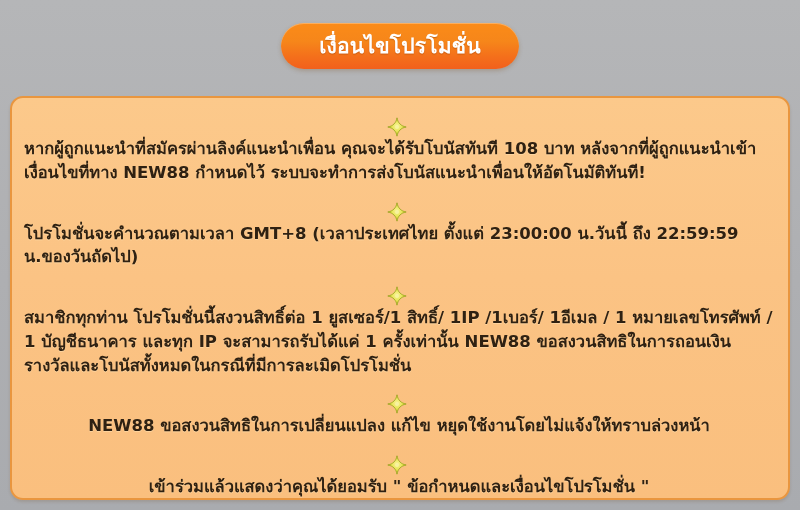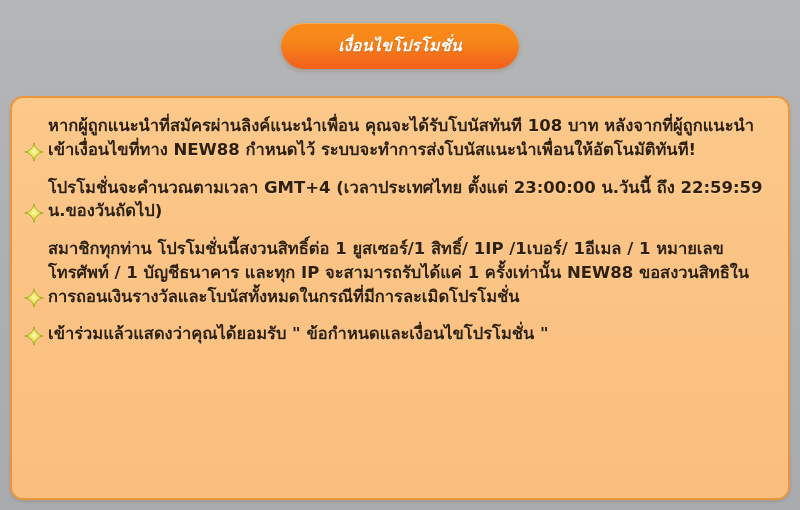--- a/index.html
+++ b/index.html
@@ -41,27 +41,26 @@
     height: 46px;
     padding: 0 26px;
     border-radius: 26px;
     background: linear-gradient(180deg, #fb8b18 0%, #f6861a 40%, #f4701b 72%, #f2601c 100%);
     box-shadow: 0 2px 4px rgba(120,70,20,0.25),
                 inset 0 1px 0 rgba(255,255,255,0.30);
     cursor: pointer;
   }
   .title-text {
     color: #ffffff;
-    font-size: 16px;
+    font-size: 21px;
     font-weight: bold;
     line-height: 1;
     letter-spacing: 0.2px;
     white-space: nowrap;
     text-shadow: 0 1px 1px rgba(150,60,0,0.45);
-    font-style: italic;
   }
 
   
   .panel {
     position: absolute;
     left: 10px;
     top: 96px;
     width: 780px;
     height: 404px;
     background: linear-gradient(180deg, #fcc98b 0%, #fbc384 45%, #fabf7e 100%);
@@ -73,22 +72,23 @@
   }
 
   .terms-list {
     list-style: none;
     margin: 0;
     padding: 0;
   }
 
   .term-item {
     display: flex;
-    align-items: flex-end;
+    align-items: center;
     margin-bottom: 14px;
+    flex-direction: column;
   }
   .term-item:last-child { margin-bottom: 0; }
 
   .bullet {
     flex: 0 0 auto;
     width: 20px;
     height: 20px;
     margin-top: 3px;
     margin-right: 4px;
     display: block;
@@ -135,34 +135,43 @@
         <span class="term-text">หากผู้ถูกแนะนำที่สมัครผ่านลิงค์แนะนำเพื่อน คุณจะได้รับโบนัสทันที 108 บาท หลังจากที่ผู้ถูกแนะนำเข้าเงื่อนไขที่ทาง NEW88 กำหนดไว้ ระบบจะทำการส่งโบนัสแนะนำเพื่อนให้อัตโนมัติทันที!</span>
       </li>
 
       <li class="term-item">
         <span class="bullet">
           <svg viewBox="0 0 24 24" width="20" height="20" aria-hidden="true">
             <path d="M12 1 C13.1 7.2 16.8 10.9 23 12 C16.8 13.1 13.1 16.8 12 23 C10.9 16.8 7.2 13.1 1 12 C7.2 10.9 10.9 7.2 12 1 Z" fill="url(#g1)" stroke="#8f9e18" stroke-width="0.9"></path>
             <circle cx="12" cy="12" r="2.4" fill="#f7f2a5" opacity="0.85"></circle>
           </svg>
         </span>
-        <span class="term-text">โปรโมชั่นจะคำนวณตามเวลา GMT+4 (เวลาประเทศไทย ตั้งแต่ 23:00:00 น.วันนี้ ถึง 22:59:59 น.ของวันถัดไป)</span>
+        <span class="term-text">โปรโมชั่นจะคำนวณตามเวลา GMT+8 (เวลาประเทศไทย ตั้งแต่ 23:00:00 น.วันนี้ ถึง 22:59:59 น.ของวันถัดไป)</span>
       </li>
 
 
       <li class="term-item">
         <span class="bullet">
           <svg viewBox="0 0 24 24" width="20" height="20" aria-hidden="true">
             <path d="M12 1 C13.1 7.2 16.8 10.9 23 12 C16.8 13.1 13.1 16.8 12 23 C10.9 16.8 7.2 13.1 1 12 C7.2 10.9 10.9 7.2 12 1 Z" fill="url(#g1)" stroke="#8f9e18" stroke-width="0.9"></path>
             <circle cx="12" cy="12" r="2.4" fill="#f7f2a5" opacity="0.85"></circle>
           </svg>
         </span>
         <span class="term-text">สมาชิกทุกท่าน โปรโมชั่นนี้สงวนสิทธิ์ต่อ 1 ยูสเซอร์/1 สิทธิ์/ 1IP /1เบอร์/ 1อีเมล / 1 หมายเลขโทรศัพท์ / 1 บัญชีธนาคาร และทุก IP จะสามารถรับได้แค่ 1 ครั้งเท่านั้น NEW88 ขอสงวนสิทธิในการถอนเงินรางวัลและโบนัสทั้งหมดในกรณีที่มีการละเมิดโปรโมชั่น</span>
       </li>
 
+      <li class="term-item">
+        <span class="bullet">
+          <svg viewBox="0 0 24 24" width="20" height="20" aria-hidden="true">
+            <path d="M12 1 C13.1 7.2 16.8 10.9 23 12 C16.8 13.1 13.1 16.8 12 23 C10.9 16.8 7.2 13.1 1 12 C7.2 10.9 10.9 7.2 12 1 Z" fill="url(#g1)" stroke="#8f9e18" stroke-width="0.9"></path>
+            <circle cx="12" cy="12" r="2.4" fill="#f7f2a5" opacity="0.85"></circle>
+          </svg>
+        </span>
+        <span class="term-text">NEW88 ขอสงวนสิทธิในการเปลี่ยนแปลง แก้ไข หยุดใช้งานโดยไม่แจ้งให้ทราบล่วงหน้า</span>
+      </li>
 
       <li class="term-item">
         <span class="bullet">
           <svg viewBox="0 0 24 24" width="20" height="20" aria-hidden="true">
             <path d="M12 1 C13.1 7.2 16.8 10.9 23 12 C16.8 13.1 13.1 16.8 12 23 C10.9 16.8 7.2 13.1 1 12 C7.2 10.9 10.9 7.2 12 1 Z" fill="url(#g1)" stroke="#8f9e18" stroke-width="0.9"></path>
             <circle cx="12" cy="12" r="2.4" fill="#f7f2a5" opacity="0.85"></circle>
           </svg>
         </span>
         <span class="term-text">เข้าร่วมแล้วแสดงว่าคุณได้ยอมรับ " ข้อกำหนดและเงื่อนไขโปรโมชั่น "</span>
       </li>

